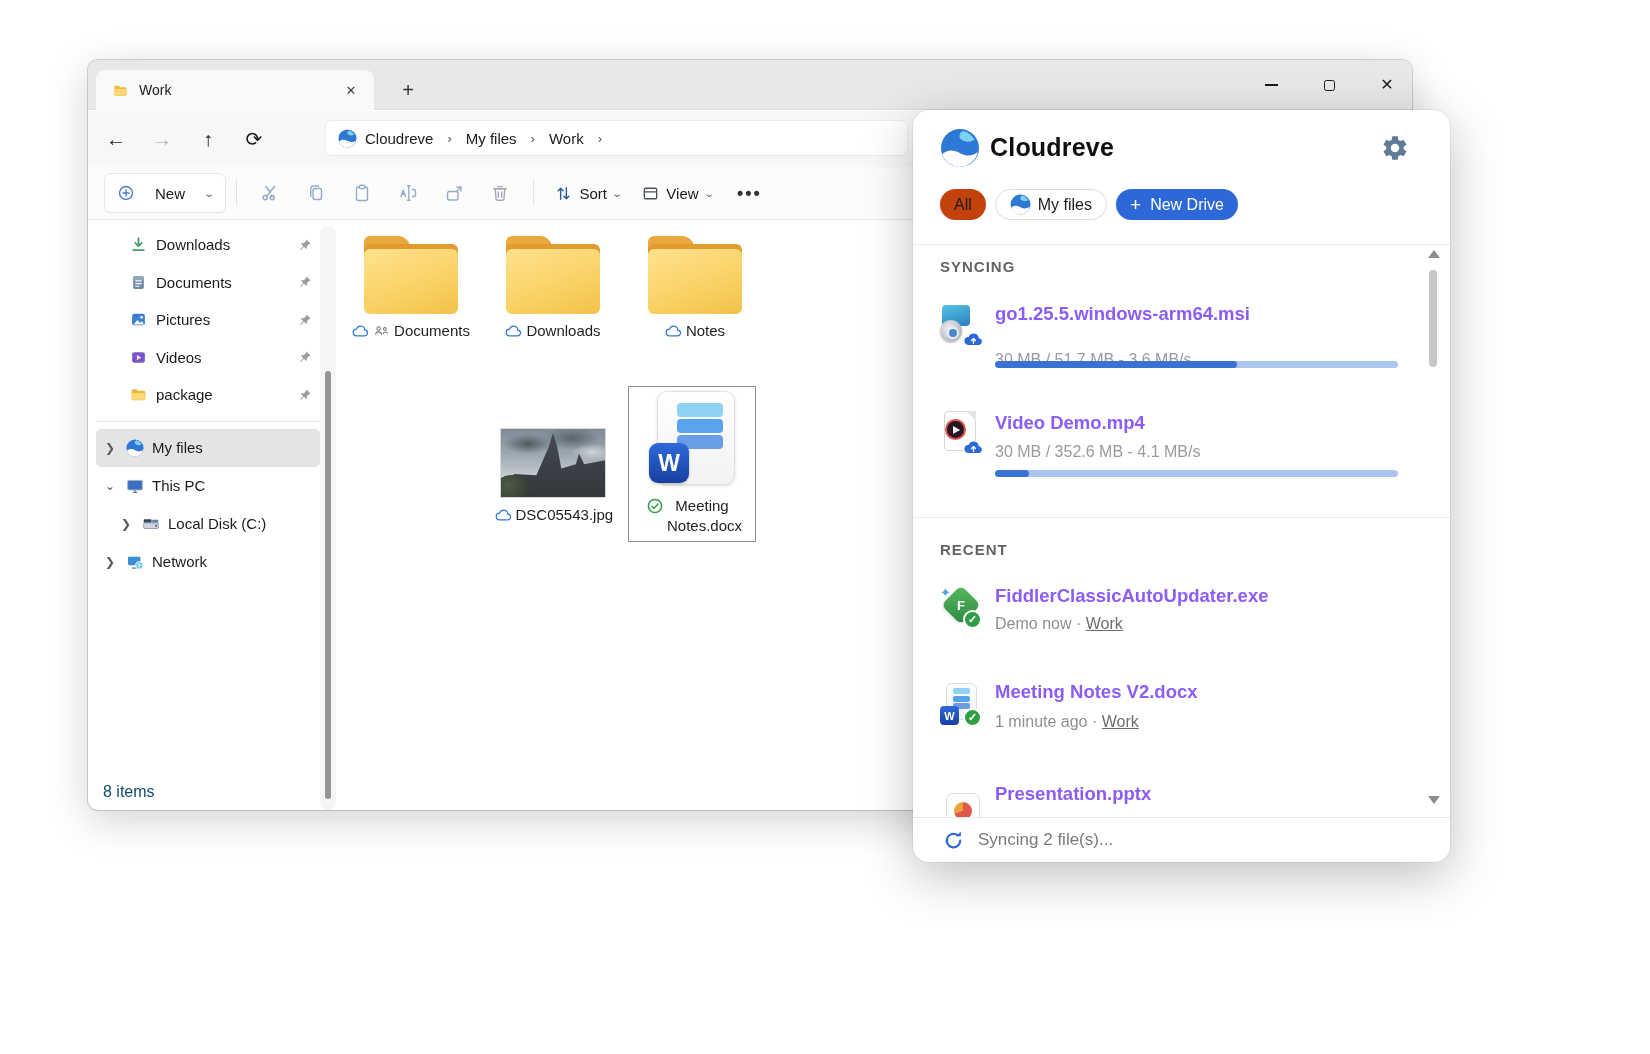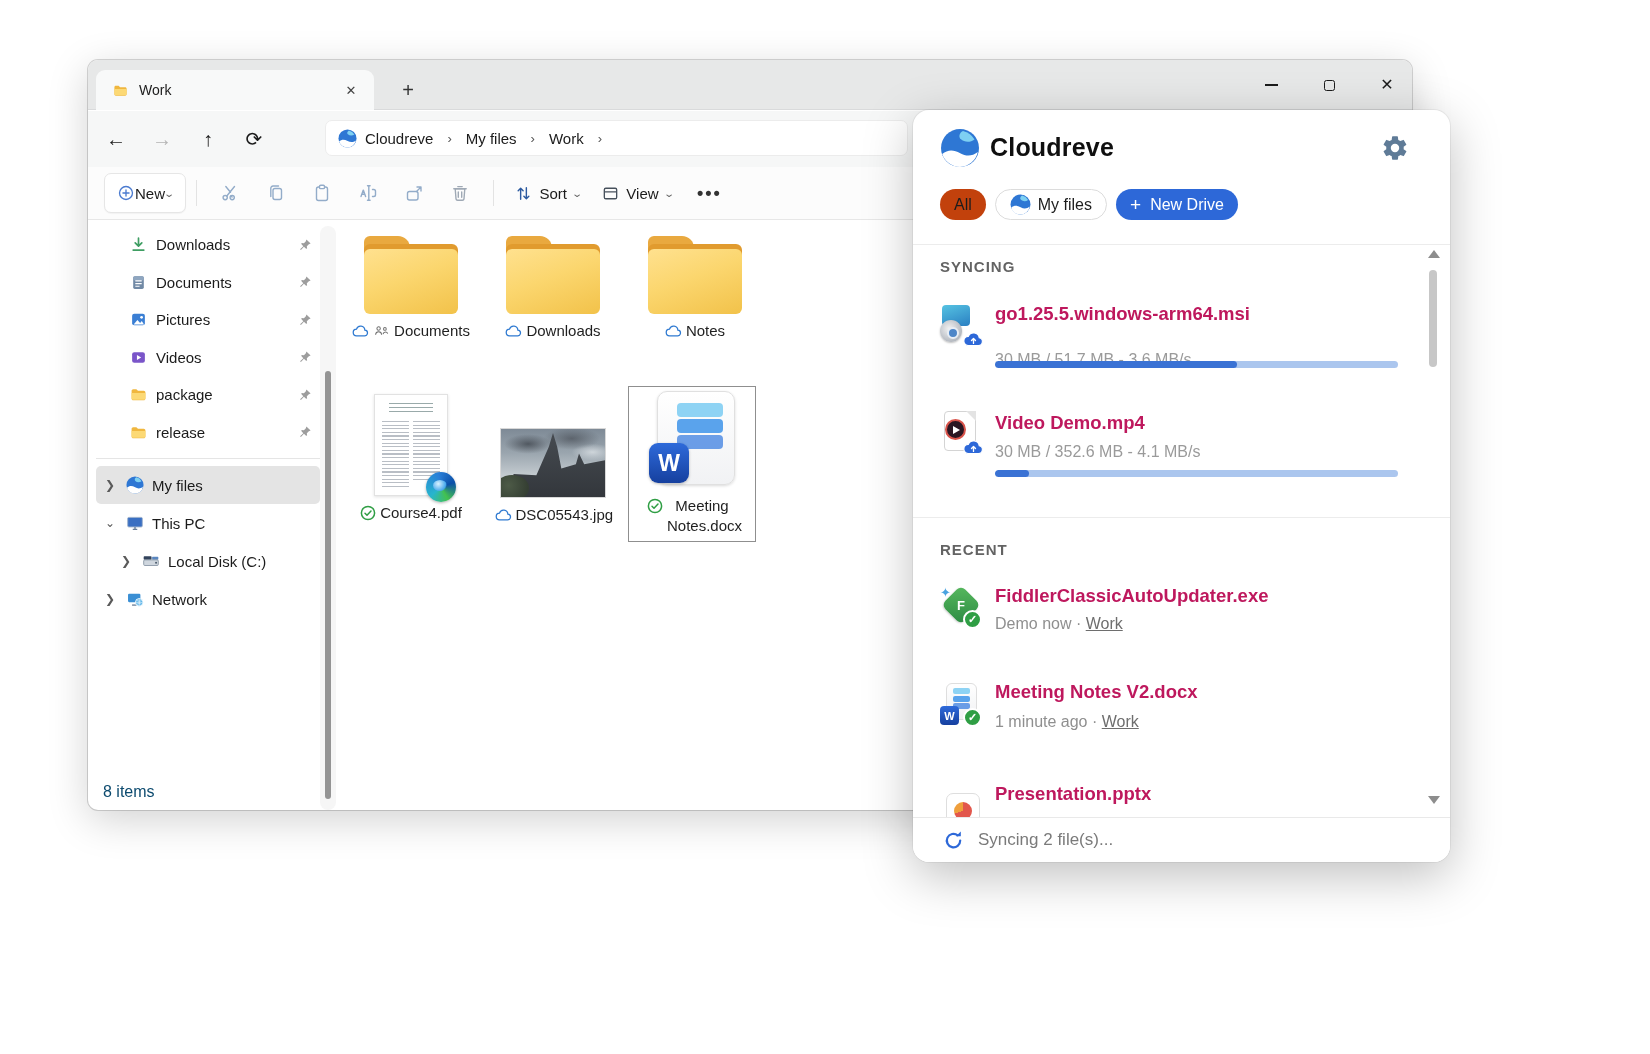--- a/index.html
+++ b/index.html
@@ -23,21 +23,21 @@
 
   .navrow{position:absolute;left:0;top:51px;right:0;height:56px;background:#f6f7f7;display:flex;align-items:center;}
   .navbtn{width:36px;height:36px;display:flex;align-items:center;justify-content:center;font-size:20px;color:#1b1b1b;margin-left:10px;border-radius:6px;}
   .navbtn.disabled{color:#b4b4b4;}
   .crumbbox{position:absolute;left:237px;top:9px;width:583px;height:36px;background:#fff;border:1px solid #ececec;border-radius:7px;
     display:flex;align-items:center;padding:0 12px;gap:8px;font-size:15px;color:#1b1b1b;}
   .crumb-sep{color:#555;font-size:13px;padding:0 6px;}
 
   .toolbar{position:absolute;left:0;top:107px;right:0;height:53px;background:#fcfcfc;border-bottom:1px solid #e7e7e7;
     display:flex;align-items:center;font-size:15px;color:#1b1b1b;}
-  .tb-new{display:flex;align-items:center;gap:0;margin-left:16px;padding:10px 12px;background:#fff;border:1px solid #e6e6e6;border-radius:7px;box-shadow:0 1px 1px rgba(0,0,0,.04);}
+  .tb-new{display:flex;align-items:center;gap:20px;margin-left:16px;padding:10px 12px;background:#fff;border:1px solid #e6e6e6;border-radius:7px;box-shadow:0 1px 1px rgba(0,0,0,.04);}
   .tb-sep{width:1px;height:26px;background:#e3e3e3;margin:0 10px;}
   .tb-ic{width:46px;height:36px;display:flex;align-items:center;justify-content:center;border-radius:6px;}
   .tb-group{display:flex;align-items:center;gap:6px;padding:7px 10px;border-radius:6px;}
   .chev{font-size:10px;color:#666;transform:scaleX(1.4);}
   .tb-more{margin-left:14px;letter-spacing:2px;font-size:18px;color:#333;font-weight:700;}
 
   
   .sidebar{position:absolute;left:8px;top:166px;width:224px;}
   .side-row{height:37.5px;display:flex;align-items:center;gap:9px;padding:0 8px 0 34px;border-radius:5px;font-size:15px;color:#1b1b1b;}
   .side-row .pin{margin-left:auto;opacity:.85;}
@@ -102,21 +102,21 @@
   .p-gear{position:absolute;left:468px;top:24px;width:28px;height:28px;}
   .pillrow{position:absolute;left:27px;top:79px;display:flex;gap:9px;align-items:center;}
   .pill{height:31px;border-radius:16px;display:flex;align-items:center;gap:7px;padding:0 14px;font-size:16px;color:#1c1c1c;}
   .pill-all{background:#c2410c;}
   .pill-my{background:#fff;border:1px solid #dcdcdc;}
   .pill-new{background:#2d68d8;color:#fff;font-weight:500;}
   .pill-new .plus{font-size:19px;font-weight:400;margin-right:2px;}
   .p-div{position:absolute;left:0;right:0;height:1px;background:#ececec;}
   .p-scroll{position:absolute;left:0;top:135px;right:0;height:572px;overflow:hidden;}
   .sec-label{position:absolute;left:27px;font-size:15px;font-weight:700;color:#636363;letter-spacing:1px;}
-  .s-name{position:absolute;left:82px;font-size:18.5px;font-weight:600;color:#be185d;}
+  .s-name{position:absolute;left:82px;font-size:18.5px;font-weight:600;color:#8b5cf6;}
   .s-sub{position:absolute;left:82px;font-size:16px;color:#9a9a9a;}
   .s-bar{position:absolute;left:82px;width:403px;height:7px;border-radius:4px;background:#abc6ee;overflow:hidden;}
   .s-fill{height:100%;background:#3a72d4;border-radius:4px;}
   .s-meta{position:absolute;left:82px;font-size:16px;color:#8f8f8f;}
   .s-meta a{color:#6e6e6e;text-decoration:underline;}
   .p-icon{position:absolute;left:27px;width:44px;height:44px;}
   .p-footer{position:absolute;left:0;right:0;bottom:0;height:45px;border-top:1px solid #e9e9e9;border-radius:0 0 16px 16px;
     background:#fff;display:flex;align-items:center;padding-left:29px;gap:13px;}
   .p-footer .txt{font-size:17px;color:#7a7a7a;}
   .p-sb-thumb{position:absolute;left:516px;top:160px;width:8px;height:97px;background:#c7c7c7;border-radius:4px;}
@@ -316,30 +316,20 @@
       <div class="side-row">
         <svg width="17" height="17" viewBox="0 0 16 16">
             <path d="M1.5 4.5c0-.8.7-1.5 1.5-1.5h3l1.5 1.5H13c.8 0 1.5.7 1.5 1.5v6c0 .8-.7 1.5-1.5 1.5H3c-.8 0-1.5-.7-1.5-1.5z" fill="#f0b73f"></path>
             <path d="M1.5 6.5h13v5c0 .8-.7 1.5-1.5 1.5H3c-.8 0-1.5-.7-1.5-1.5z" fill="#fcd975"></path>
           </svg>
         <span>package</span>
         <svg class="pin" width="14" height="14" viewBox="0 0 16 16">
             <path d="M9.6 1.6l4.8 4.8-2 .6-2.3 2.3.3 2.9-1.5-.1-2.1-2.1-3.5 3.7-.9-.9 3.7-3.5-2.1-2.1-.1-1.5 2.9.3L9 3.6z" fill="#8c8c8c"></path>
           </svg>
       </div>
-      <div class="side-row">
-        <svg width="17" height="17" viewBox="0 0 16 16">
-            <path d="M1.5 4.5c0-.8.7-1.5 1.5-1.5h3l1.5 1.5H13c.8 0 1.5.7 1.5 1.5v6c0 .8-.7 1.5-1.5 1.5H3c-.8 0-1.5-.7-1.5-1.5z" fill="#f0b73f"></path>
-            <path d="M1.5 6.5h13v5c0 .8-.7 1.5-1.5 1.5H3c-.8 0-1.5-.7-1.5-1.5z" fill="#fcd975"></path>
-          </svg>
-        <span>release</span>
-        <svg class="pin" width="14" height="14" viewBox="0 0 16 16">
-            <path d="M9.6 1.6l4.8 4.8-2 .6-2.3 2.3.3 2.9-1.5-.1-2.1-2.1-3.5 3.7-.9-.9 3.7-3.5-2.1-2.1-.1-1.5 2.9.3L9 3.6z" fill="#8c8c8c"></path>
-          </svg>
-      </div>
       <div class="side-div"></div>
       <div class="tree-row sel">
         <span class="twisty">❯</span>
         <svg width="18" height="18" viewBox="0 0 40 40">
             <circle cx="20" cy="20" r="19" fill="#2e77d4"></circle>
             <path d="M23 3a18 18 0 0111.5 8.5c-4.3 3.2-10 3-13.8-.4-2.2-2-1.7-6 2.3-8.1z" fill="#7ed0f2"></path>
             <path d="M2.2 26c5.5-4.6 11.3-4.6 18-.8 6.4 3.5 12 3 17.6-1.2A19 19 0 0120 39 19 19 0 012.2 26z" fill="#fff"></path>
           </svg>
         <span>My files</span>
       </div>
@@ -415,35 +405,20 @@
           <div class="fbody"></div>
         </div>
       <div class="flabel">
         <svg width="17" height="14" viewBox="0 0 20 14" style="margin-top:3px">
             <path d="M5.5 12.7h9a3.4 3.4 0 00.6-6.8A5 5 0 005.3 4.8a3.95 3.95 0 00.2 7.9z" fill="#fff" stroke="#2f7ad1" stroke-width="1.5"></path>
           </svg>
         <span class="txt">Notes</span>
       </div>
     </div>
 
-    <div class="cell" style="left:252px;top:328px;">
-      <div class="pdfthumb">
-        <div class="h1"></div>
-          <div class="c1"></div>
-          <div class="c2"></div>
-        <div class="edge"></div>
-      </div>
-      <div class="flabel">
-        <svg width="16" height="16" viewBox="0 0 16 16" style="margin-top:2px">
-            <circle cx="8" cy="8" r="6.6" fill="#fff" stroke="#2f9e44" stroke-width="1.5"></circle>
-            <path d="M5 8.3l2 2 4-4.3" stroke="#2f9e44" stroke-width="1.5" fill="none" stroke-linecap="round" stroke-linejoin="round"></path>
-          </svg>
-        <span class="txt">Course4.pdf</span>
-      </div>
-    </div>
     <div class="cell" style="left:394px;top:328px;">
       <div class="photothumb">
         <div class="clouds"></div>
           <div class="bldg"></div>
           <div class="tree"></div>
       </div>
       <div class="flabel">
         <svg width="17" height="14" viewBox="0 0 20 14" style="margin-top:3px">
             <path d="M5.5 12.7h9a3.4 3.4 0 00.6-6.8A5 5 0 005.3 4.8a3.95 3.95 0 00.2 7.9z" fill="#fff" stroke="#2f7ad1" stroke-width="1.5"></path>
           </svg>

